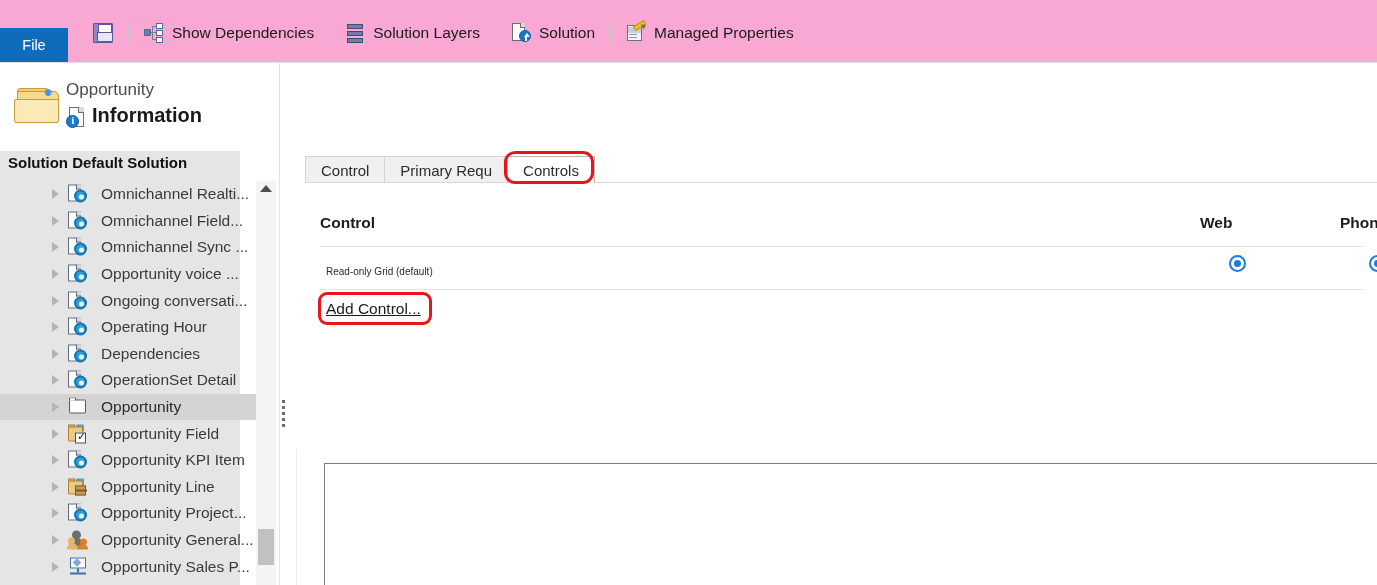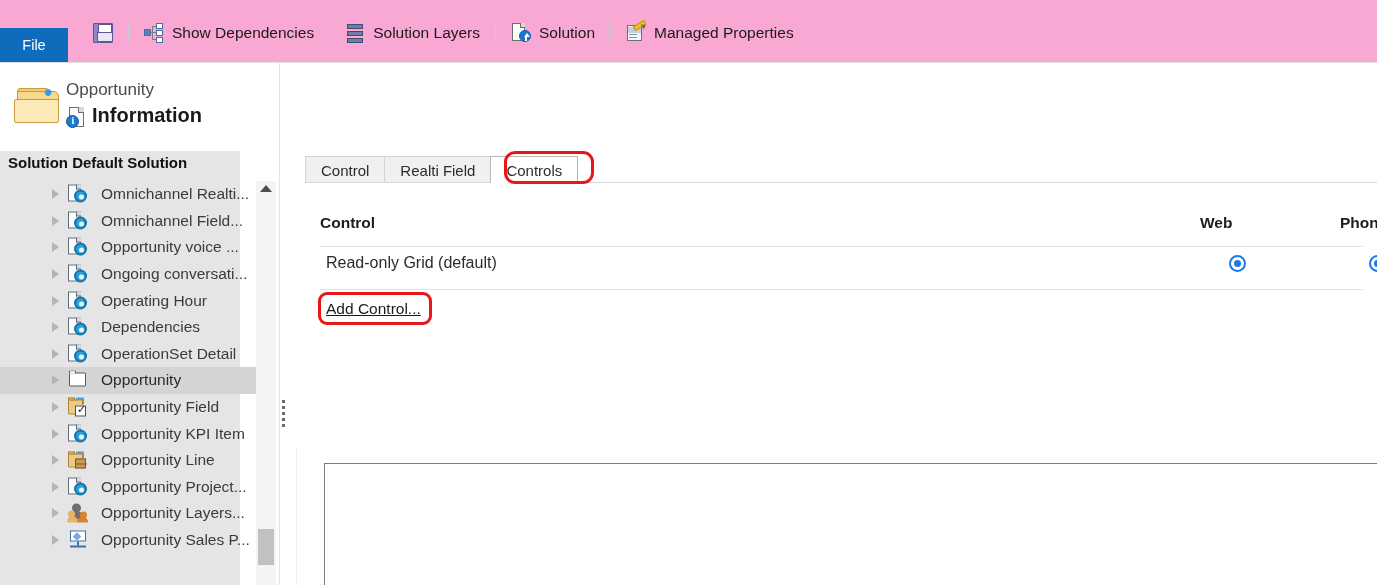--- a/index.html
+++ b/index.html
@@ -172,21 +172,21 @@
 
   .grid { position:absolute; left:34px; top:142px; width:1057px; }
   .ghead { position:relative; height:41px; }
   .ghead .gh { position:absolute; top:9px; font-size:15.5px; font-weight:bold; color:#1d1d1d; }
   .gh-control { left:0px; }
   .gh-web { left:880px; }
   .gh-phone { left:1020px; }
   .ghead-rule { position:absolute; left:0; top:41px; width:1043px; height:1px; background:#e4e4e4; }
 
   .grow { position:relative; height:43px; }
-  .grow .cname { position:absolute; left:6px; top:8px; font-size:16px; color:#2b2b2b; }
+  .grow .cname { position:absolute; left:6px; top:20px; font-size:10px; color:#2b2b2b; }
   .grow-rule { position:absolute; left:0; top:43px; width:1043px; height:1px; background:#e4e4e4; }
 
   .radio { position:absolute; top:9px; width:17px; height:17px; border-radius:50%; background:#ffffff; border:2px solid #1a7ae8; }
   .radio::after { content:""; position:absolute; left:3px; top:3px; width:7px; height:7px; border-radius:50%; background:#1a7ae8; }
 
   .addctl {
     position:absolute; left:6px; top:95px;
     font-size:15.5px; color:#1a1a1a; text-decoration:underline;
   }
   .add-hl {
@@ -319,20 +319,29 @@
           </span>
           <span class="tlabel">Omnichannel Field...</span>
         </div>
         <div class="trow">
           <span class="twist"></span>
           <span class="ticon ei">
             <span class="pg"></span>
             <span class="fold"></span>
             <span class="gear"></span>
           </span>
+          <span class="tlabel">Omnichannel Sync ...</span>
+        </div>
+        <div class="trow">
+          <span class="twist"></span>
+          <span class="ticon ei">
+            <span class="pg"></span>
+            <span class="fold"></span>
+            <span class="gear"></span>
+          </span>
           <span class="tlabel">Opportunity voice ...</span>
         </div>
         <div class="trow">
           <span class="twist"></span>
           <span class="ticon ei">
             <span class="pg"></span>
             <span class="fold"></span>
             <span class="gear"></span>
           </span>
           <span class="tlabel">Ongoing conversati...</span>
@@ -413,21 +422,21 @@
         <div class="trow">
           <span class="twist"></span>
           <span class="ticon ri">
             <span class="p1"></span>
             <span class="b1"></span>
             <span class="p2"></span>
             <span class="b2"></span>
             <span class="p3"></span>
             <span class="b3"></span>
           </span>
-          <span class="tlabel">Opportunity Layers...</span>
+          <span class="tlabel">Opportunity General...</span>
         </div>
         <div class="trow">
           <span class="twist"></span>
           <span class="ticon si">
             <span class="m"></span>
             <span class="d"></span>
             <span class="st"></span>
             <span class="bs"></span>
           </span>
           <span class="tlabel">Opportunity Sales P...</span>
@@ -450,21 +459,21 @@
     </div>
   </div>
 
   <div class="content">
 
     <div class="tabs">
       <div class="tab">
         <span>Control</span>
       </div>
       <div class="tab">
-        <span>Realti Field</span>
+        <span>Primary Requ</span>
       </div>
       <div class="tab active">
         <span>Controls</span>
       </div>
     </div>
     <div class="tabs-rule"></div>
     <div class="tab-hl"></div>
 
     <div class="grid">
 

